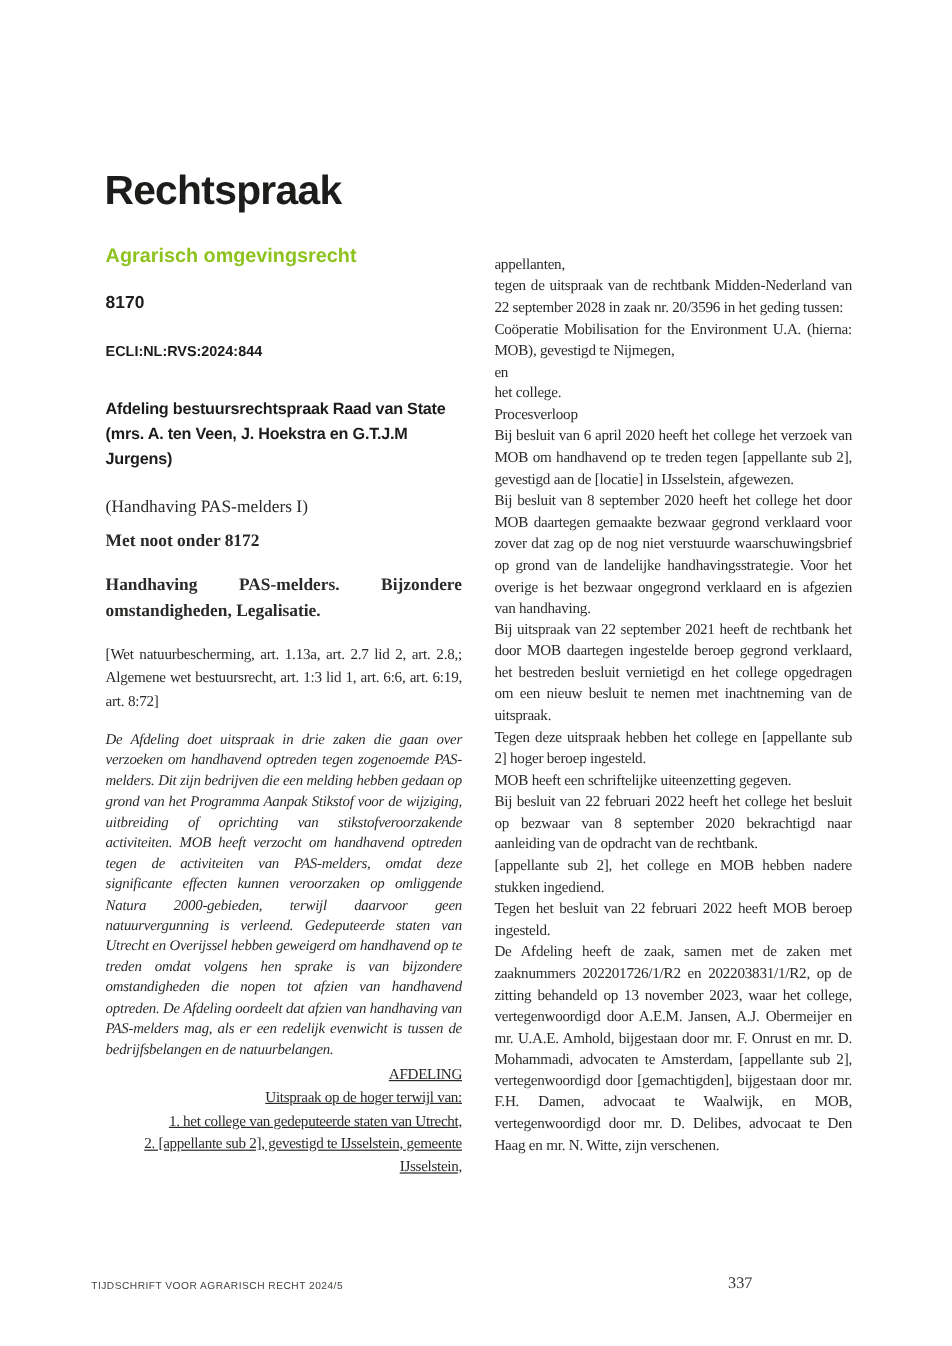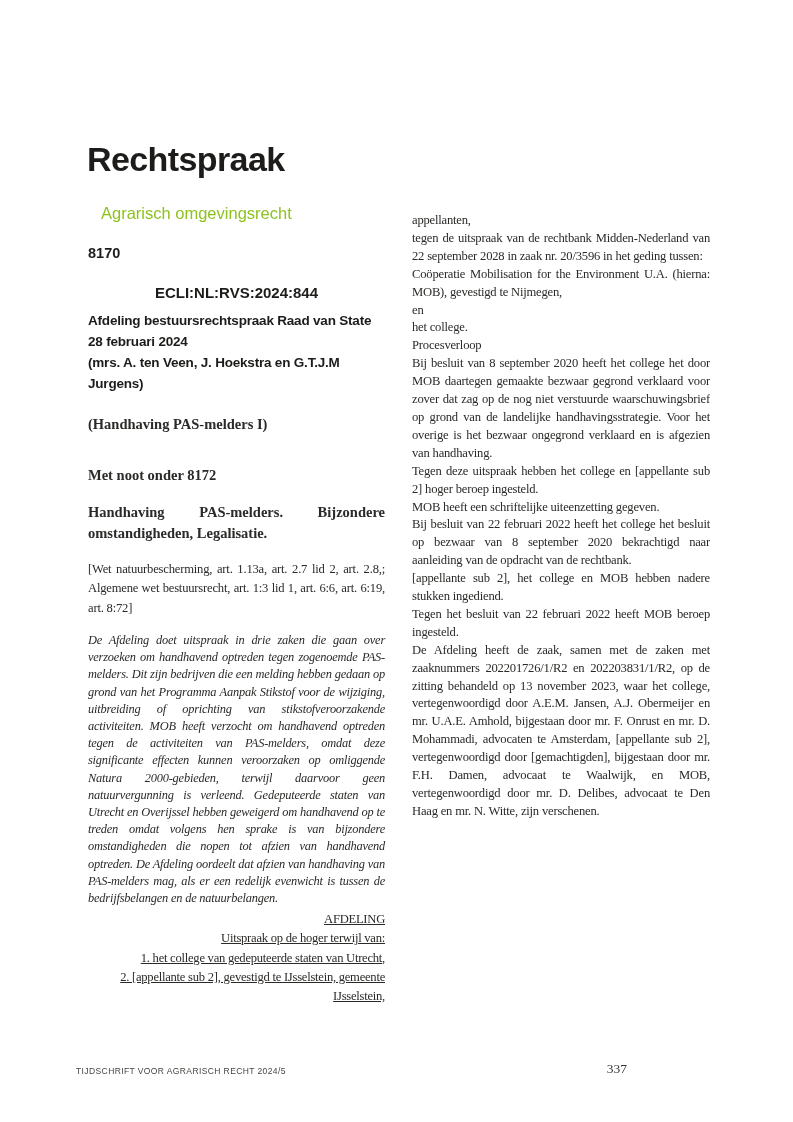--- a/index.html
+++ b/index.html
@@ -25,46 +25,45 @@
   }
   .col-left{
     position:absolute;left:88px;top:203px;width:297px;
   }
   .col-right{
     position:absolute;left:412px;top:212px;width:298px;
     font-size:12.6px;line-height:17.9px;letter-spacing:-0.2px;
   }
   .category{
     font-family:"Liberation Sans", sans-serif;
-    font-weight:normal;font-size:16.5px;line-height:20px;
+    font-weight:bold;font-size:16.5px;line-height:20px;
     color:var(--green);
-    margin:0 0 21px 13px;
+    margin:0 0 21px 0;
   }
   .case-number{
     font-family:"Liberation Sans", sans-serif;
     font-weight:bold;font-size:14.5px;line-height:18px;
     color:var(--ink-strong);
     margin:0 0 22px 0;
   }
   .ecli{
     font-family:"Liberation Sans", sans-serif;
-    font-weight:bold;font-size:15px;line-height:18px;
+    font-weight:bold;font-size:12px;line-height:18px;
     color:var(--ink-strong);
-    margin:0 0 8px 0;
-    text-align:center;
+    margin:0 0 28px 0;
   }
   .court-block{
     font-family:"Liberation Sans", sans-serif;
     font-weight:bold;font-size:13.5px;line-height:21px;letter-spacing:-0.2px;
     color:var(--ink-strong);
     margin:0 0 21px 0;
   }
   .case-title{
-    font-weight:bold;font-size:14.5px;line-height:19px;
-    margin:0 0 32px 0;
+    font-weight:normal;font-size:14.5px;line-height:19px;
+    margin:0 0 9px 0;
   }
   .note-ref{
     font-weight:bold;font-size:14.5px;line-height:19px;
     margin:0 0 17px 0;
   }
   .headnote{
     font-weight:bold;font-size:14.5px;line-height:21px;
     text-align:justify;
     margin:0 0 16px 0;
   }
@@ -107,21 +106,20 @@
   <div class="col-left">
 
     <div class="category">Agrarisch omgevingsrecht</div>
 
     <div class="case-number">8170</div>
 
     <div class="ecli">ECLI:NL:RVS:2024:844</div>
 
     <div class="court-block">
         <div class="para">Afdeling bestuursrechtspraak Raad van State</div>
-        <div class="para">28 februari 2024</div>
         <div class="para">(mrs. A. ten Veen, J. Hoekstra en G.T.J.M Jurgens)</div>
       </div>
 
     <div class="case-title">(Handhaving PAS-melders I)</div>
 
     <div class="note-ref">Met noot onder 8172</div>
 
     <div class="headnote">Handhaving PAS-melders. Bijzondere omstandigheden, Legalisatie.</div>
 
     <div class="statutes">[Wet natuurbescherming, art. 1.13a, art. 2.7 lid 2, art. 2.8,; Algemene wet bestuursrecht, art. 1:3 lid 1, art. 6:6, art. 6:19, art. 8:72]</div>
@@ -137,21 +135,23 @@
 
   </div>
 
   <div class="col-right">
       <div class="para">appellanten,</div>
       <div class="para">tegen de uitspraak van de rechtbank Midden-Nederland van 22 september 2028 in zaak nr. 20/3596 in het geding tussen:</div>
       <div class="para">Coöperatie Mobilisation for the Environment U.A. (hierna: MOB), gevestigd te Nijmegen,</div>
       <div class="para">en</div>
       <div class="para">het college.</div>
       <div class="para">Procesverloop</div>
+      <div class="para">Bij besluit van 6 april 2020 heeft het college het verzoek van MOB om handhavend op te treden tegen [appellante sub 2], gevestigd aan de [locatie] in IJsselstein, afgewezen.</div>
       <div class="para">Bij besluit van 8 september 2020 heeft het college het door MOB daartegen gemaakte bezwaar gegrond verklaard voor zover dat zag op de nog niet verstuurde waarschuwingsbrief op grond van de landelijke handhavingsstrategie. Voor het overige is het bezwaar ongegrond verklaard en is afgezien van handhaving.</div>
+      <div class="para">Bij uitspraak van 22 september 2021 heeft de rechtbank het door MOB daartegen ingestelde beroep gegrond verklaard, het bestreden besluit vernietigd en het college opgedragen om een nieuw besluit te nemen met inachtneming van de uitspraak.</div>
       <div class="para">Tegen deze uitspraak hebben het college en [appellante sub 2] hoger beroep ingesteld.</div>
       <div class="para">MOB heeft een schriftelijke uiteenzetting gegeven.</div>
       <div class="para">Bij besluit van 22 februari 2022 heeft het college het besluit op bezwaar van 8 september 2020 bekrachtigd naar aanleiding van de opdracht van de rechtbank.</div>
       <div class="para">[appellante sub 2], het college en MOB hebben nadere stukken ingediend.</div>
       <div class="para">Tegen het besluit van 22 februari 2022 heeft MOB beroep ingesteld.</div>
       <div class="para">De Afdeling heeft de zaak, samen met de zaken met zaaknummers 202201726/1/R2 en 202203831/1/R2, op de zitting behandeld op 13 november 2023, waar het college, vertegenwoordigd door A.E.M. Jansen, A.J. Obermeijer en mr. U.A.E. Amhold, bijgestaan door mr. F. Onrust en mr. D. Mohammadi, advocaten te Amsterdam, [appellante sub 2], vertegenwoordigd door [gemachtigden], bijgestaan door mr. F.H. Damen, advocaat te Waalwijk, en MOB, vertegenwoordigd door mr. D. Delibes, advocaat te Den Haag en mr. N. Witte, zijn verschenen.</div>
     </div>
 
   <div class="footer-journal">TIJDSCHRIFT VOOR AGRARISCH RECHT 2024/5</div>
 

